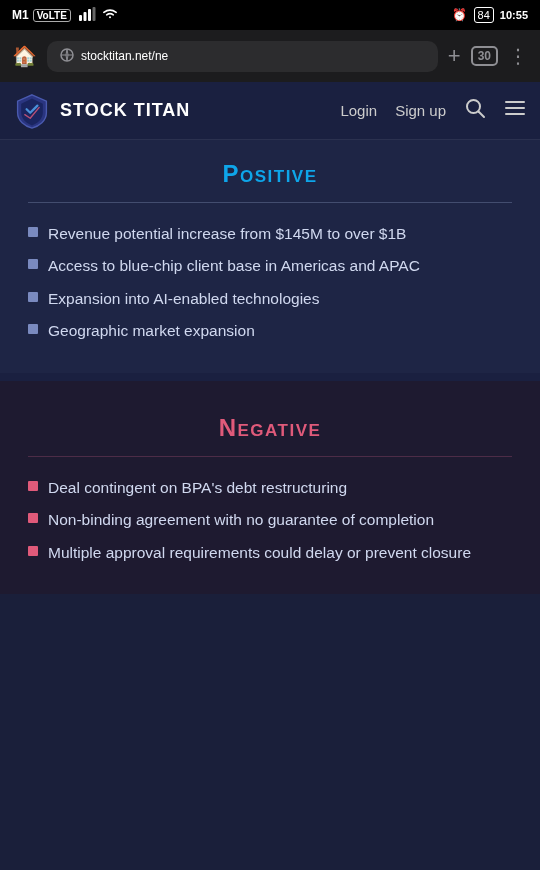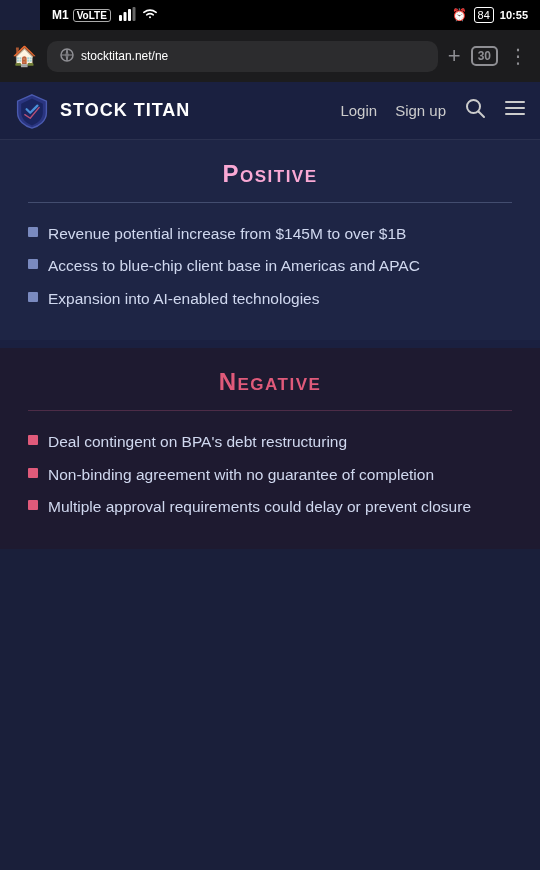--- a/index.html
+++ b/index.html
@@ -16,21 +16,20 @@
     
     .status-bar {
       background: #000;
       color: #fff;
       display: flex;
       justify-content: space-between;
       align-items: center;
       padding: 4px 12px;
       font-size: 13px;
       height: 30px;
-      margin-left: 40px;
     }
     .status-left {
       display: flex;
       align-items: center;
       gap: 4px;
       font-size: 12px;
       font-weight: 600;
     }
     .status-right {
       display: flex;
@@ -196,21 +195,21 @@
     }
 
     .bullet-marker-neg {
       background: #e05a7a;
     }
 
     
     .negative-section {
       background: #1e1a30;
       margin-top: 8px;
-      padding: 20px 28px 30px;
+      padding: 33px 28px 30px;
     }
 
     .divider-neg {
       height: 1px;
       background: rgba(220, 100, 140, 0.25);
       margin-bottom: 20px;
     }
   </style>
 </head>
 <body>
@@ -289,35 +288,39 @@
         <line x1="2" y1="17" x2="20" y2="17" stroke="#ccc" stroke-width="2" stroke-linecap="round"></line>
       </svg>
     </span>
   </div>
 </div>
 
 <div class="main-content">
 
   <div class="positive-section">
     <div class="section-title positive-title">
-      <span style="font-variant: small-caps; font-size: 24px; font-weight: 800; color: #f9a8d4; letter-spacing: 1.5px;">Positive</span>
+      <span style="font-variant: small-caps; font-size: 24px; font-weight: 800; color: #0ea5e9; letter-spacing: 1.5px;">Positive</span>
     </div>
     <div class="divider"></div>
     <ul class="bullet-list" id="positive-list">
     <li class="bullet-item">
           <span class="bullet-marker"></span>
           <span>Revenue potential increase from $145M to over $1B</span>
         </li>
         <li class="bullet-item">
           <span class="bullet-marker"></span>
           <span>Access to blue-chip client base in Americas and APAC</span>
         </li>
         <li class="bullet-item">
           <span class="bullet-marker"></span>
           <span>Expansion into AI-enabled technologies</span>
+        </li>
+        <li class="bullet-item">
+          <span class="bullet-marker"></span>
+          <span>Geographic market expansion</span>
         </li>
       </ul>
   </div>
 
   <div class="negative-section">
     <div class="section-title negative-title">
       <span style="font-variant: small-caps; font-size: 24px; font-weight: 800; color: #e05a7a; letter-spacing: 1.5px;">Negative</span>
     </div>
     <div class="divider-neg divider"></div>
     <ul class="bullet-list" id="negative-list">

